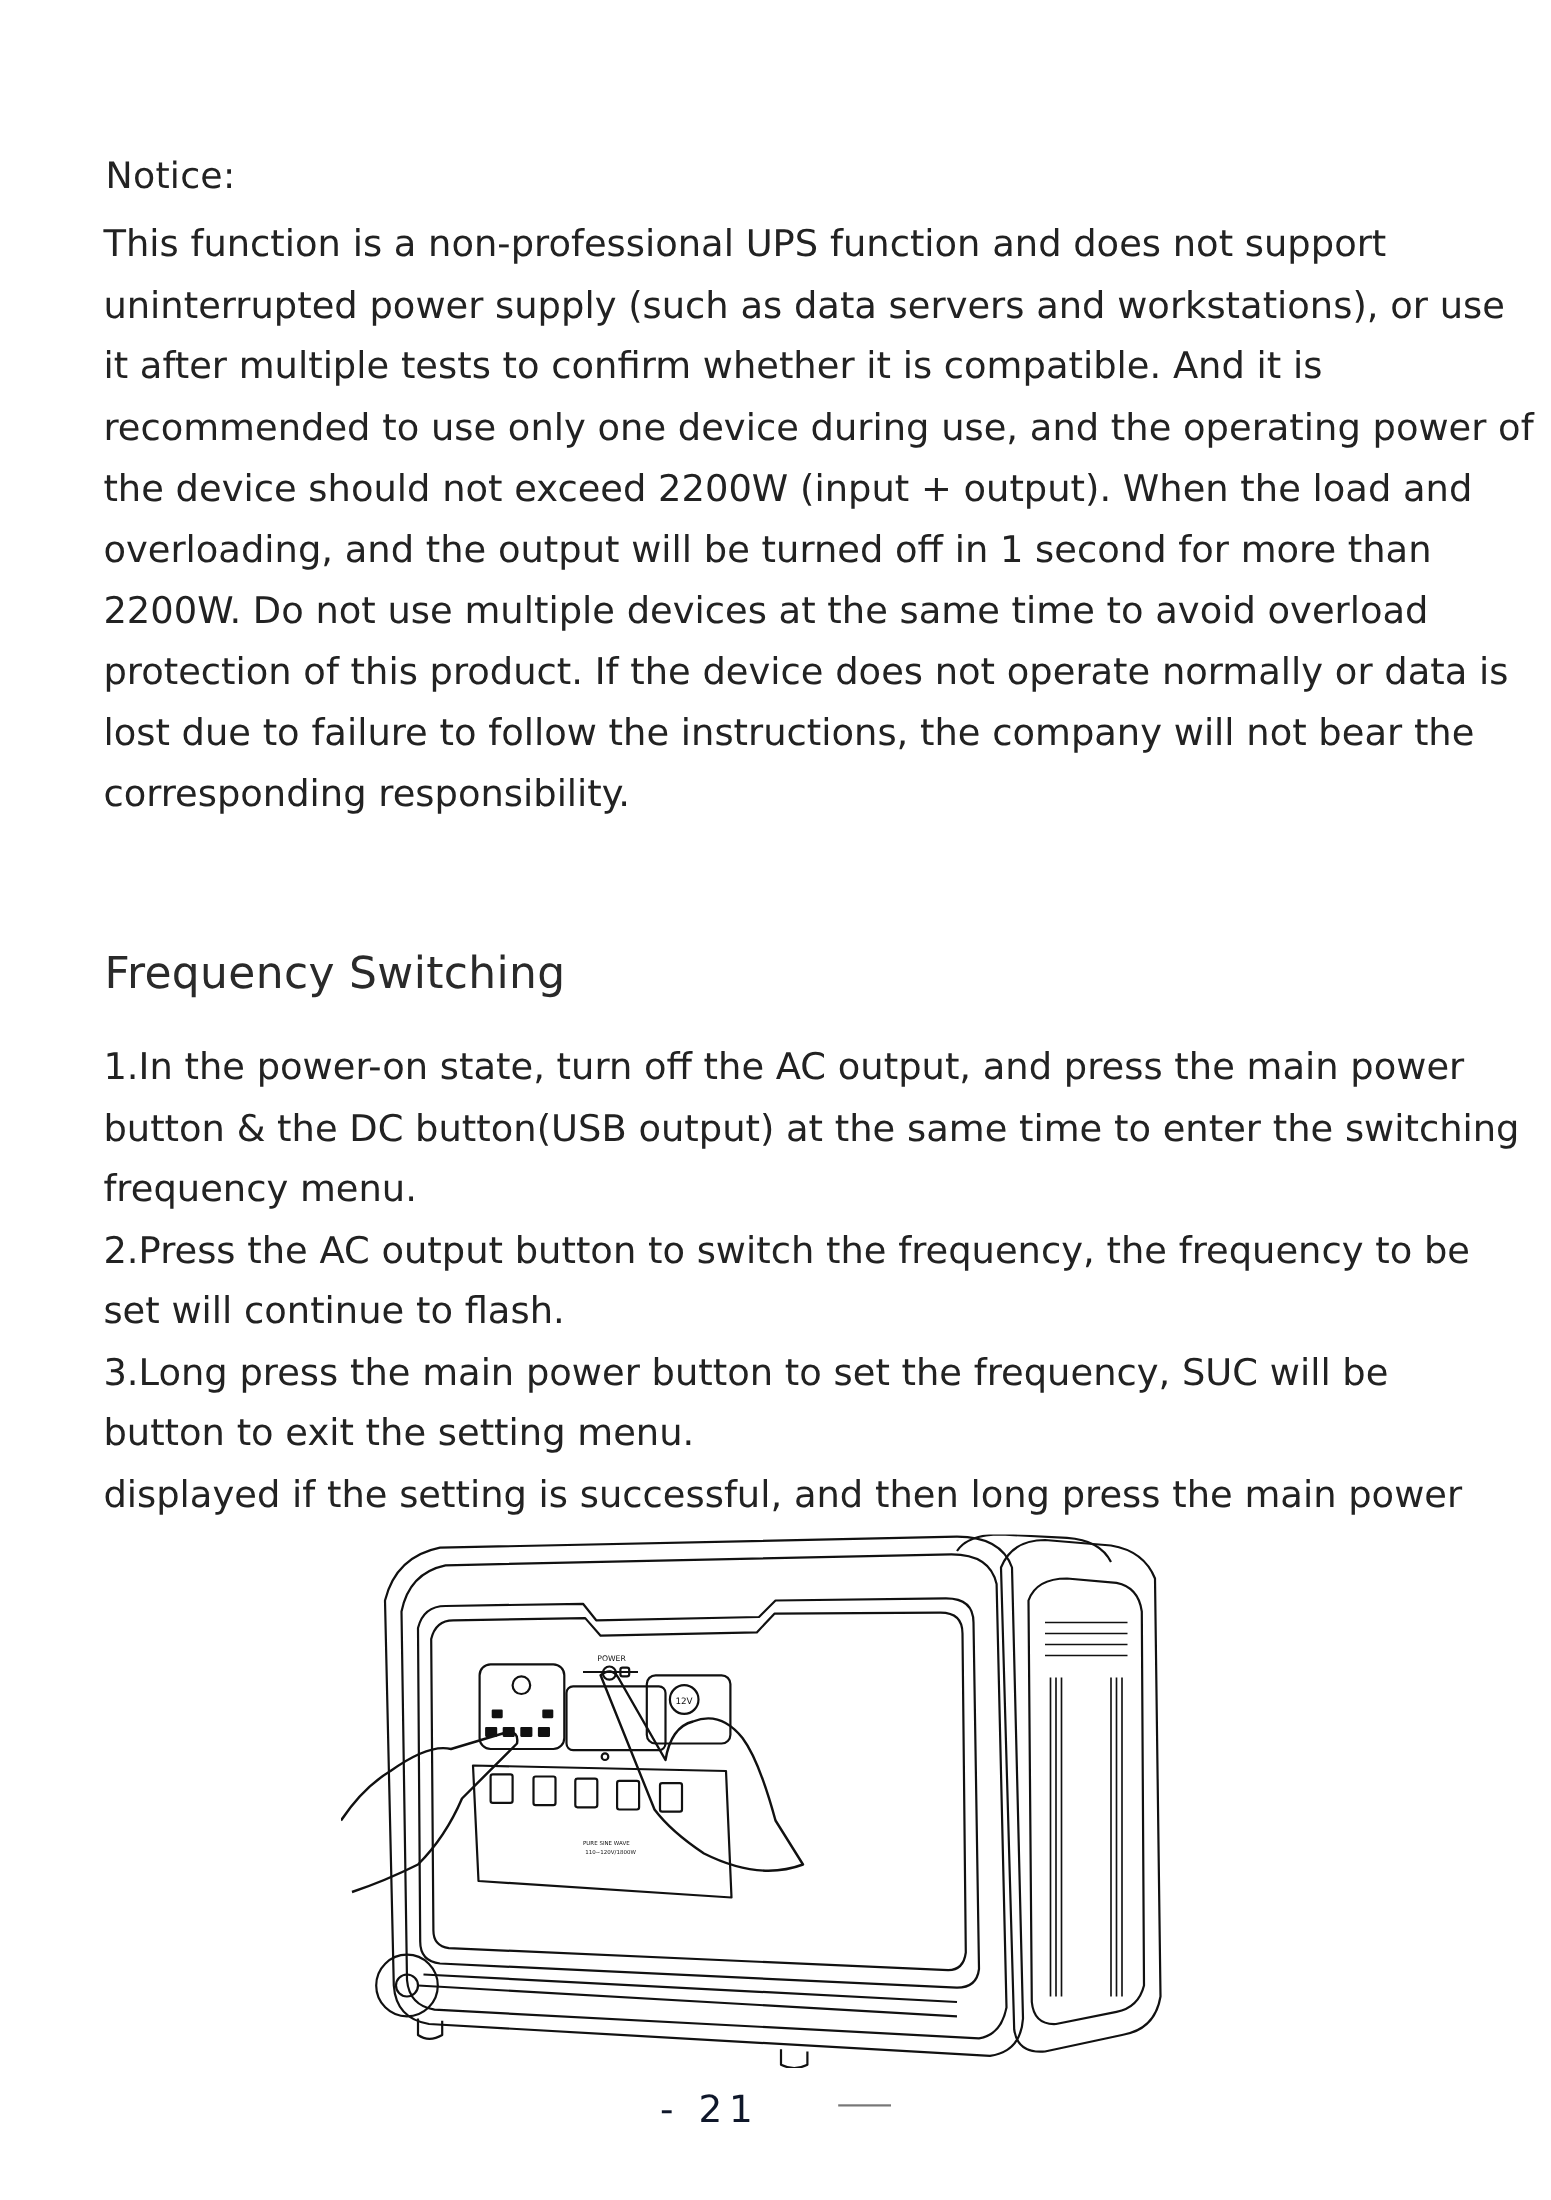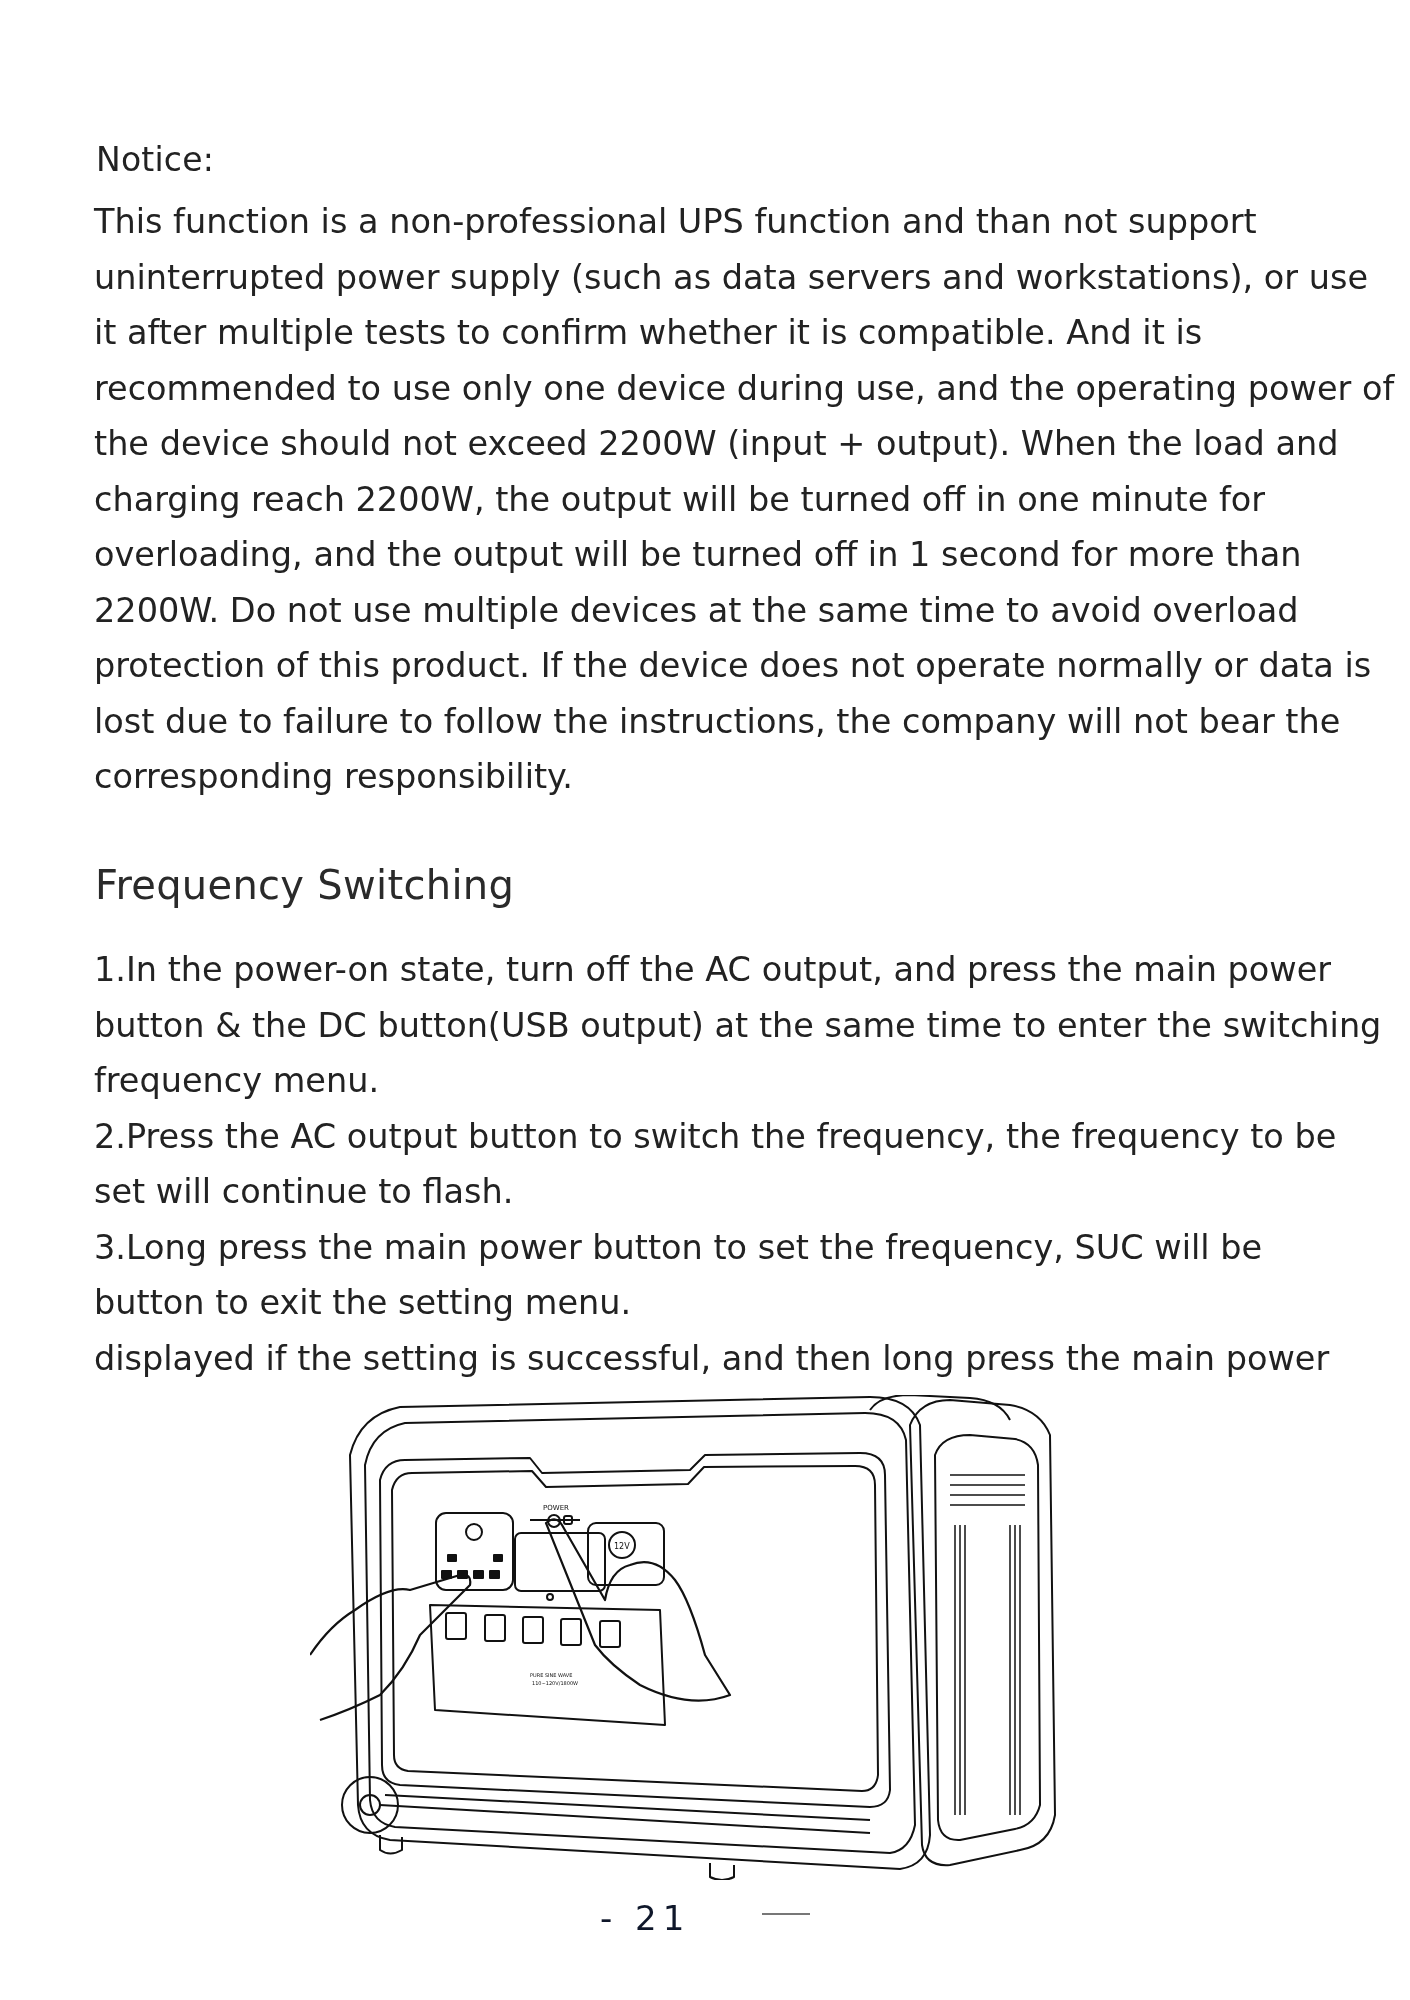--- a/index.html
+++ b/index.html
@@ -13,26 +13,25 @@
   .steps span { display: block; white-space: nowrap; }
   .illustration { position: absolute; left: 310px; top: 1395px; width: 760px; height: 485px; }
   .page-number { position: absolute; left: 600px; top: 1898px; font-size: 34px; letter-spacing: 6px; color: #0f172a; }
   .page-rule { position: absolute; left: 762px; top: 1913px; width: 48px; height: 2px; background: #777; }
 </style>
 </head>
 <body>
 
 <div class="notice-heading">Notice:</div>
 <div class="notice-body">
-  <span>This function is a non-professional UPS function and than not support</span>
+  <span>This function is a non-professional UPS function and does not support</span>
   <span>uninterrupted power supply (such as data servers and workstations), or use</span>
   <span>it after multiple tests to confirm whether it is compatible. And it is</span>
   <span>recommended to use only one device during use, and the operating power of</span>
   <span>the device should not exceed 2200W (input + output). When the load and</span>
-  <span>charging reach 2200W, the output will be turned off in one minute for</span>
   <span>overloading, and the output will be turned off in 1 second for more than</span>
   <span>2200W. Do not use multiple devices at the same time to avoid overload</span>
   <span>protection of this product. If the device does not operate normally or data is</span>
   <span>lost due to failure to follow the instructions, the company will not bear the</span>
   <span>corresponding responsibility.</span>
 </div>
 
 <div class="section-title">Frequency Switching</div>
 <div class="steps">
   <span>1.In the power-on state, turn off the AC output, and press the main power</span>

